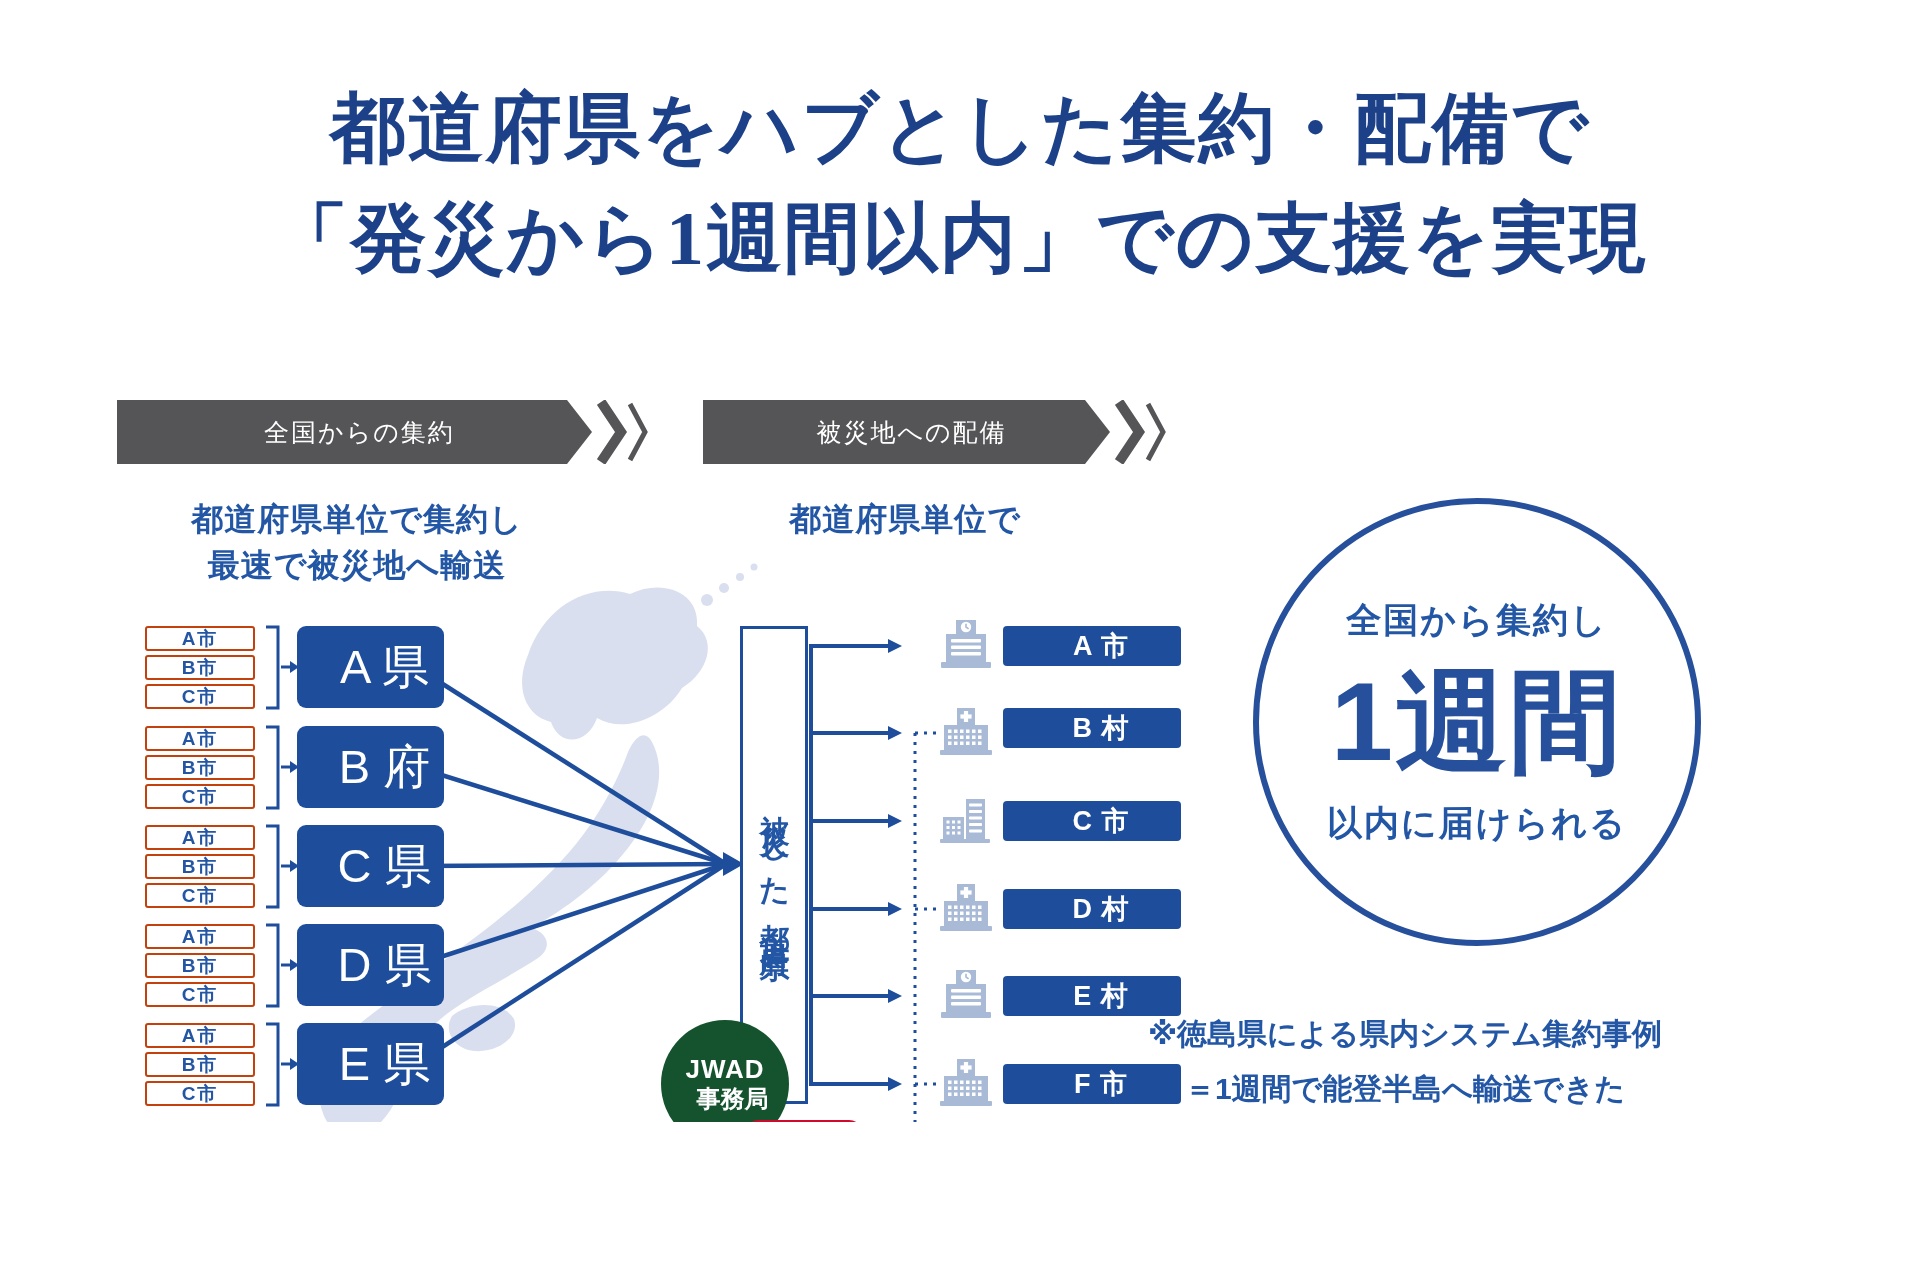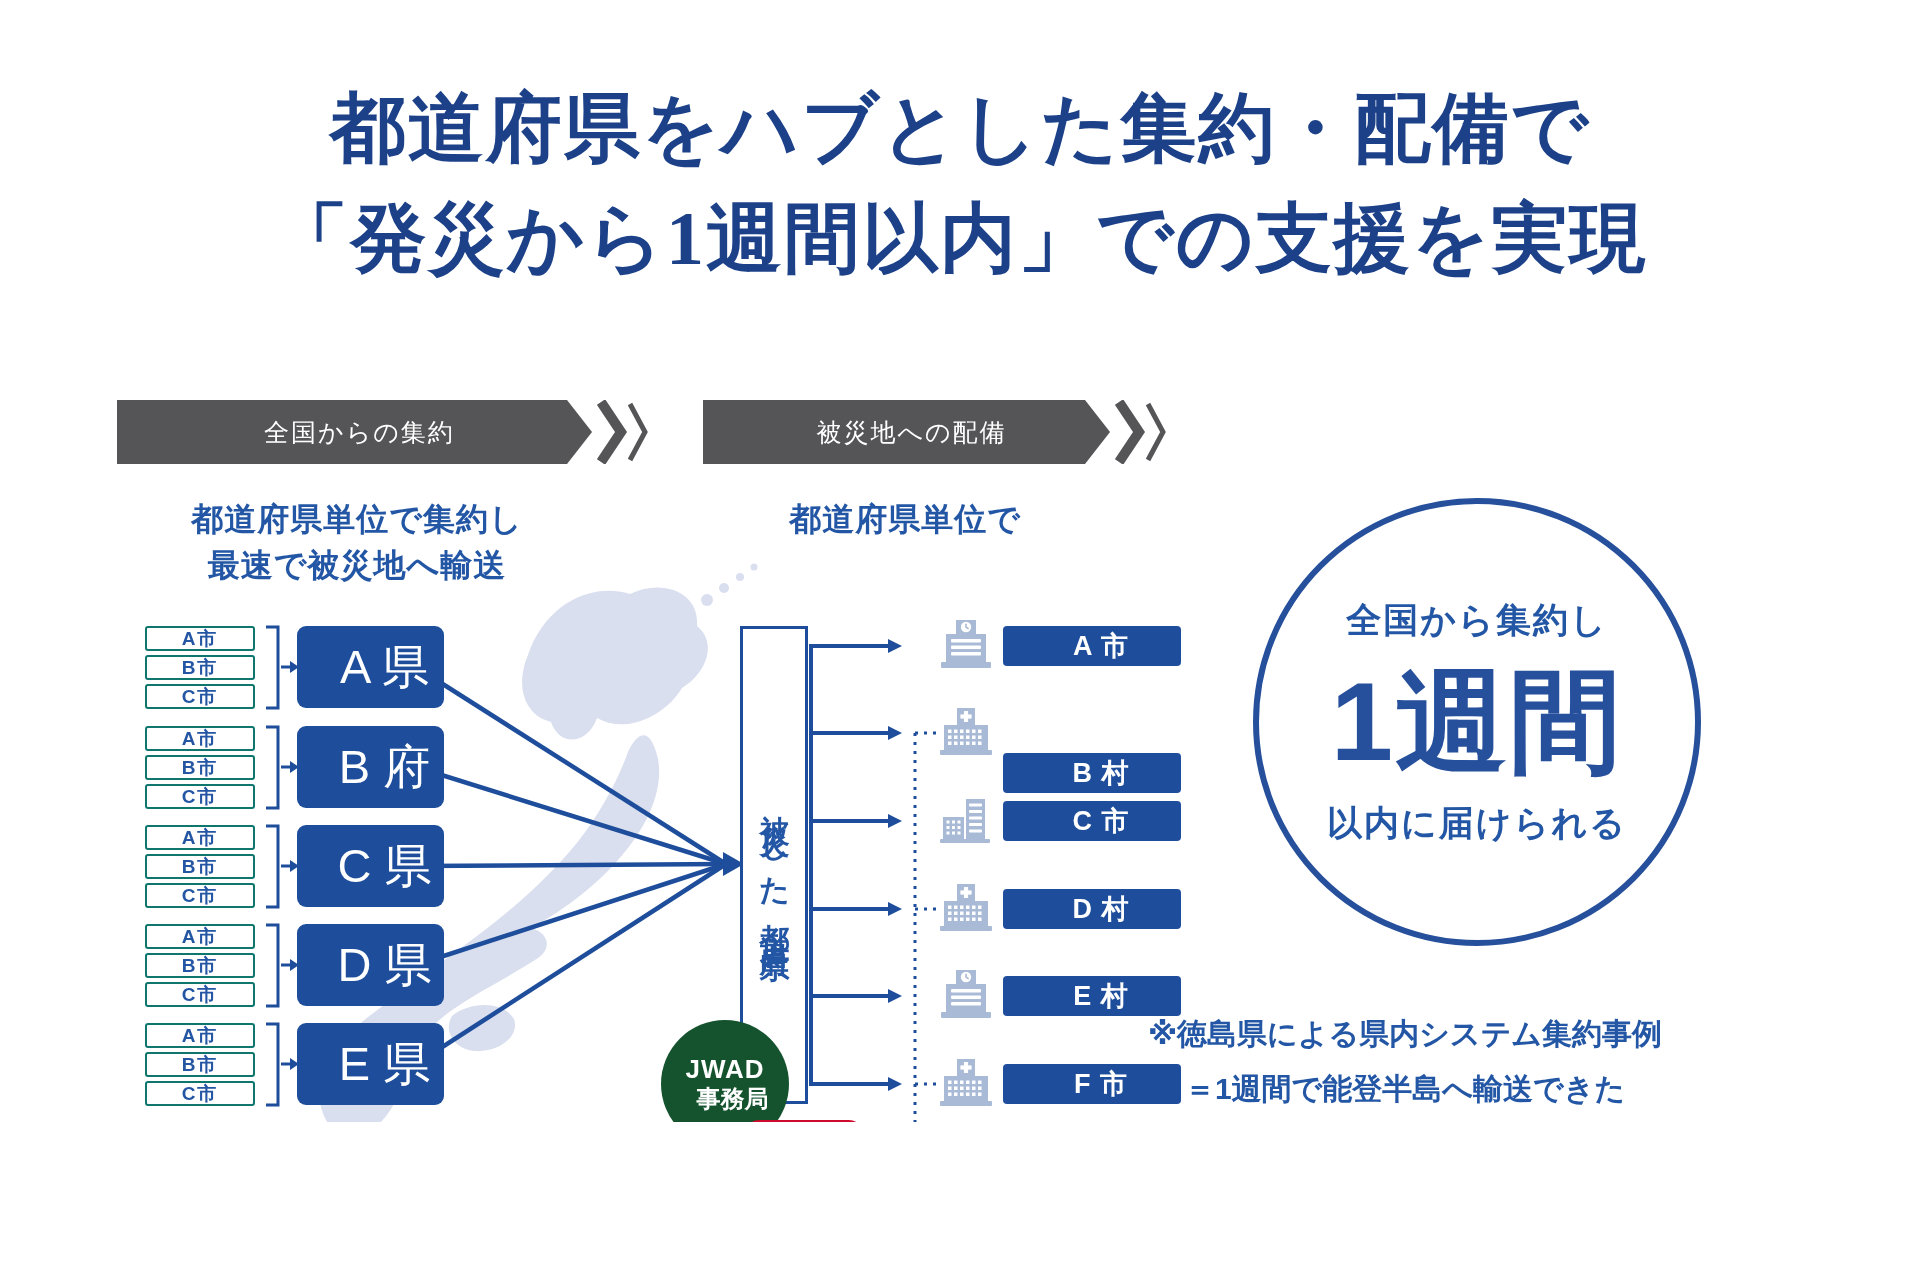--- a/index.html
+++ b/index.html
@@ -34,21 +34,21 @@
   .subtitle {
     position:absolute; top:496px; text-align:center; color:#2357a5;
     font-weight:700; font-size:32px; line-height:46px; letter-spacing:1px; z-index:2;
   }
   .subtitle.left  { left:117px; width:480px; }
   .subtitle.right { left:690px; width:430px; }
 
   
   .city-box {
     position:absolute; left:145px; width:110px; height:25px; box-sizing:border-box;
-    background:#ffffff; border:2px solid #0f766e; border-radius:3px;
+    background:#ffffff; border:2px solid #c2410c; border-radius:3px;
     display:flex; align-items:center; justify-content:center;
     color:#2456a3; font-weight:600; font-size:19px; letter-spacing:2px; z-index:2;
   }
   .pref-box {
     position:absolute; left:297px; width:119px; height:82px;
     background:#1e4e9b; border-radius:9px;
     display:flex; align-items:center; justify-content:center;
     color:#ffffff; font-weight:500; font-size:47px; z-index:2;padding-left:28px;
   }
 
@@ -307,21 +307,21 @@
         <rect x="34" y="35.5" width="3.5" height="3.5"></rect>
         <rect x="40" y="35.5" width="3.5" height="3.5"></rect>
       <rect x="10" y="41.5" width="3.5" height="3.5"></rect>
         <rect x="16" y="41.5" width="3.5" height="3.5"></rect>
         <rect x="22" y="41.5" width="3.5" height="3.5"></rect>
         <rect x="28" y="41.5" width="3.5" height="3.5"></rect>
         <rect x="34" y="41.5" width="3.5" height="3.5"></rect>
         <rect x="40" y="41.5" width="3.5" height="3.5"></rect>
       </g>
   </svg>
-  <div class="dest-box" style="top:753px">B 村</div>
+  <div class="dest-box" style="top:708px">B 村</div>
 
   <svg class="dest-icon" style="top:788px" viewBox="0 0 56 58">
     <g fill="#a9bad6">
         <rect x="2" y="51" width="50" height="4" rx="1"></rect>
         <rect x="5" y="29" width="21" height="22"></rect>
         <rect x="28" y="11" width="19" height="40"></rect>
       </g>
     <g fill="#fff">
       <rect x="8.5" y="32.5" width="3" height="3"></rect>
         <rect x="14" y="32.5" width="3" height="3"></rect>

